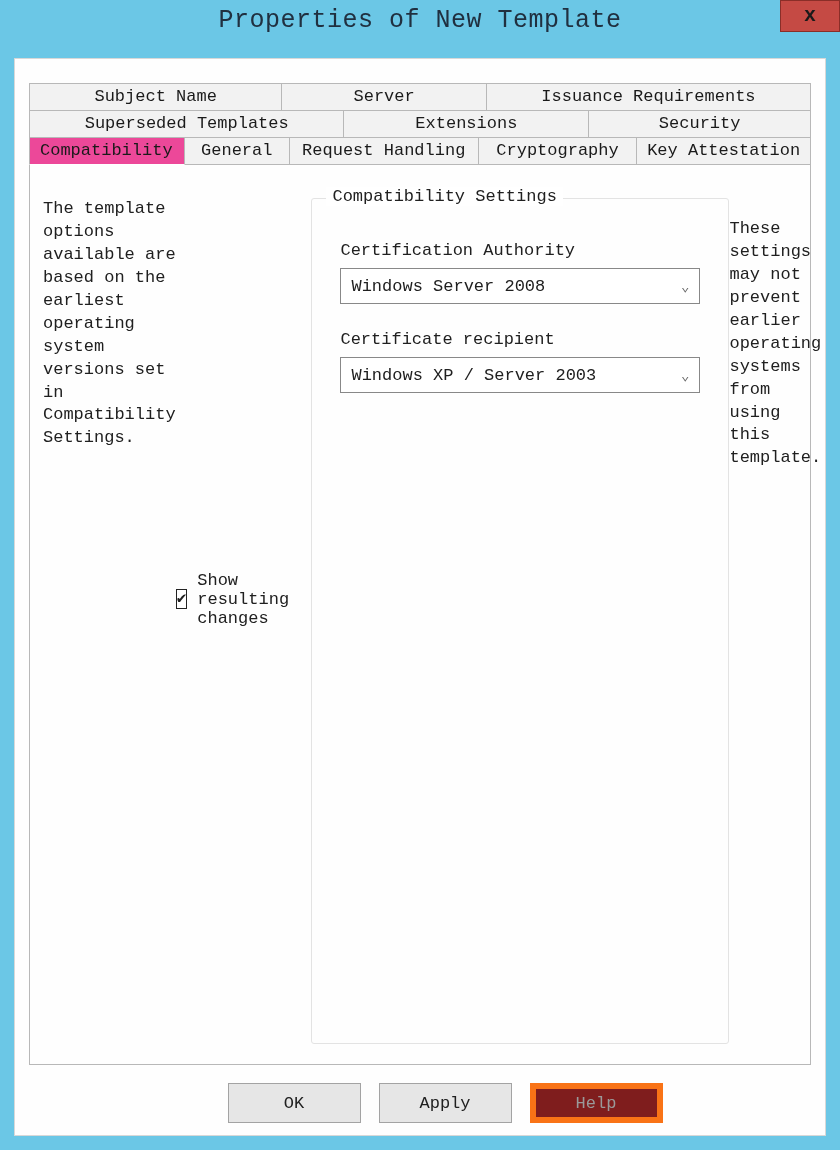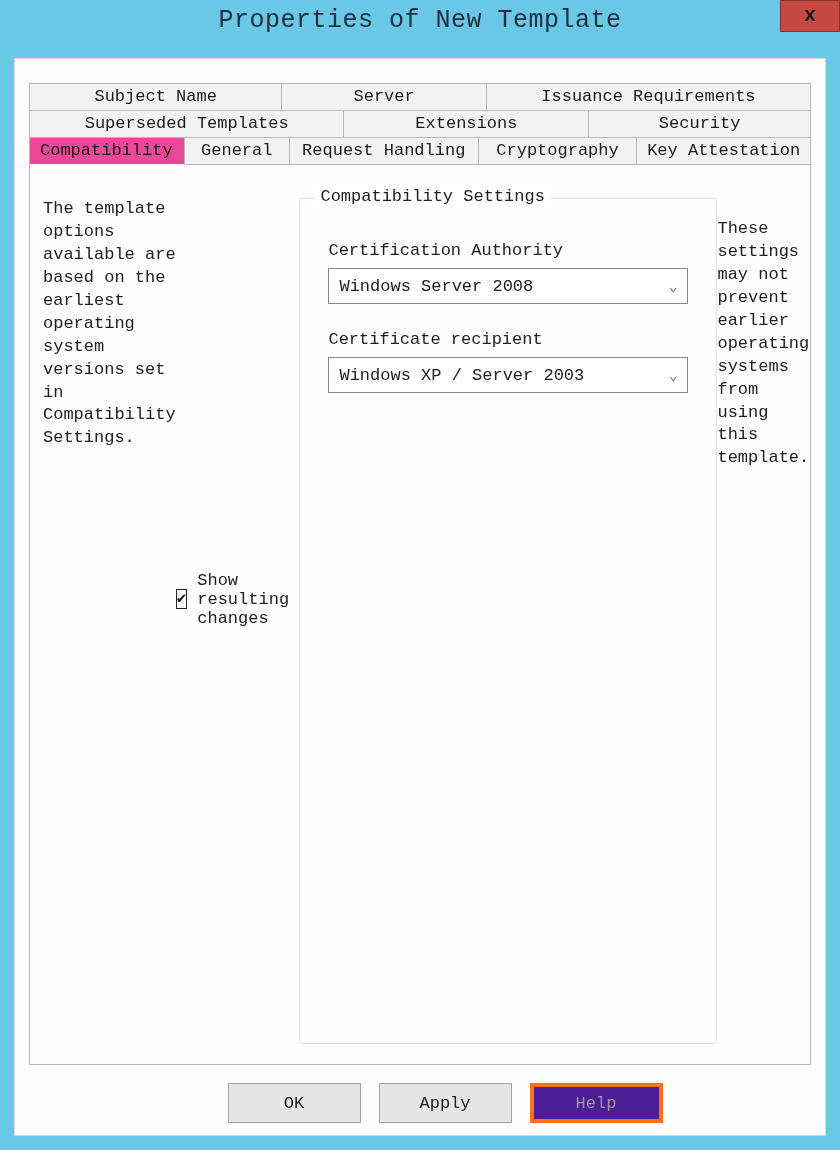--- a/index.html
+++ b/index.html
@@ -113,21 +113,21 @@
   }
   .checkmark {
     font-weight: bold;
   }
   .group {
     border: 1px solid #e3e3e3;
     border-radius: 3px;
     padding: 28px 28px 28px 28px;
     position: relative;
     width: 430px;
-    margin-left: 2px;
+    margin-left: 14px;
   }
   .group-legend {
     position: absolute;
     top: -12px;
     left: 14px;
     background: #fff;
     padding: 0 6px;
     font-size: 17px;
   }
   .field-label {
@@ -176,22 +176,22 @@
     align-items: center;
     justify-content: center;
     cursor: default;
   }
   .btn.default {
     border: 1px solid #3a7fbf;
     background: #e8e8e8;
   }
   .btn.disabled {
     color: #9a9a9a;
-    background: #4c1d95;
-    border: 4px solid #f97316;
+    background: #7f1d1d;
+    border: 6px solid #f97316;
   }
   
   .r1 .tab:nth-child(1){flex:1.0}
   .r1 .tab:nth-child(2){flex:0.8}
   .r1 .tab:nth-child(3){flex:1.3}
   .r2 .tab:nth-child(1){flex:1.3}
   .r2 .tab:nth-child(2){flex:1.0}
   .r2 .tab:nth-child(3){flex:0.9}
   .r3 .tab:nth-child(1){flex:0.9}
   .r3 .tab:nth-child(2){flex:0.60}

